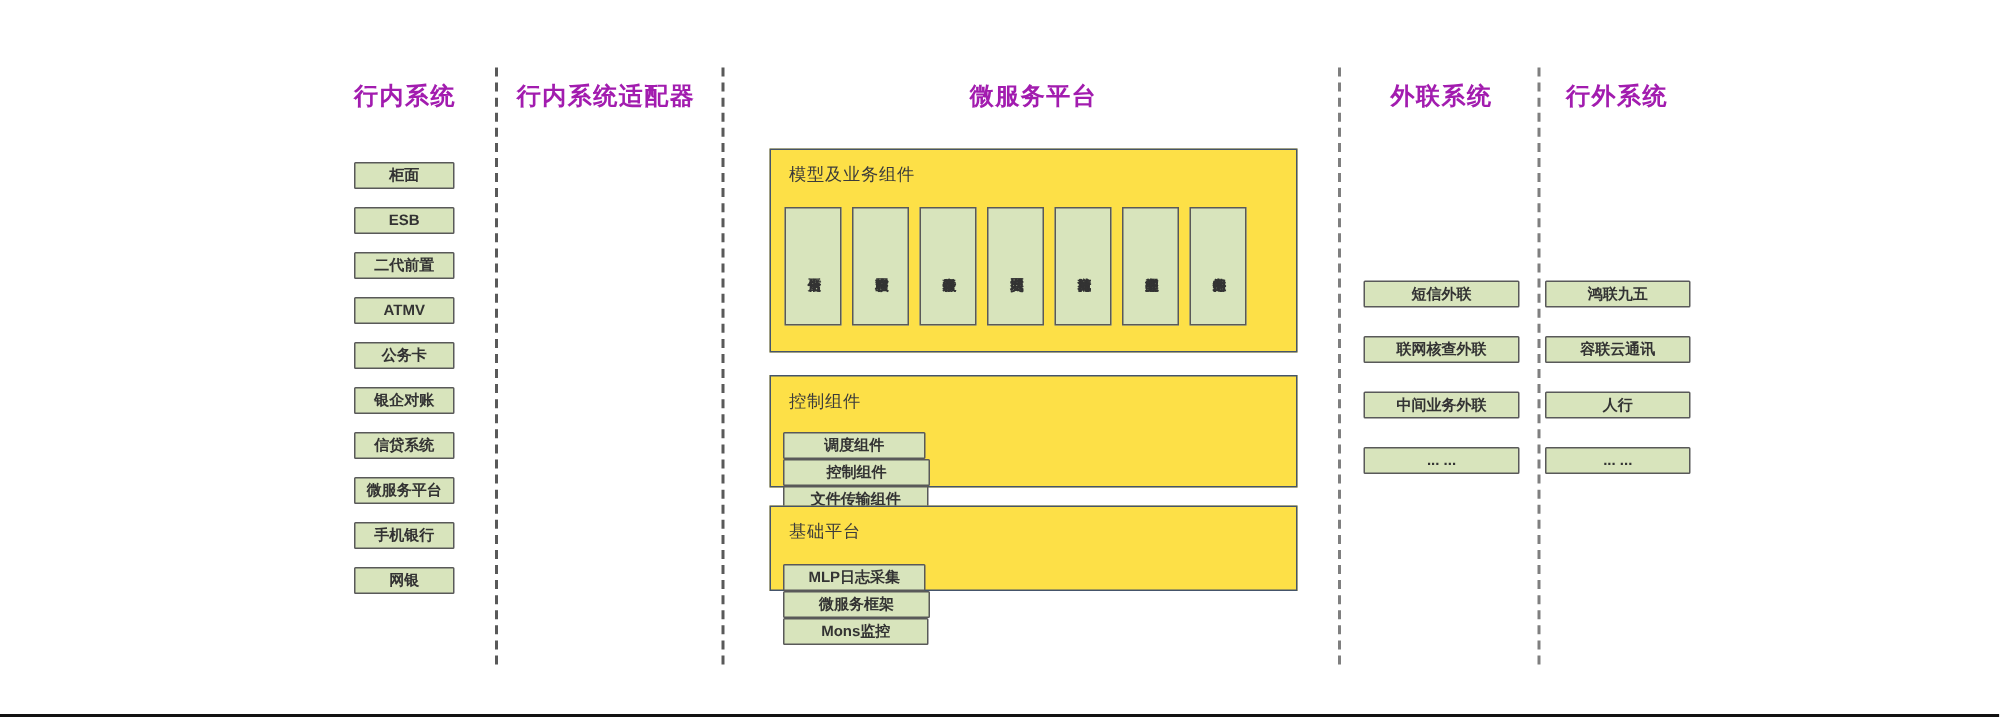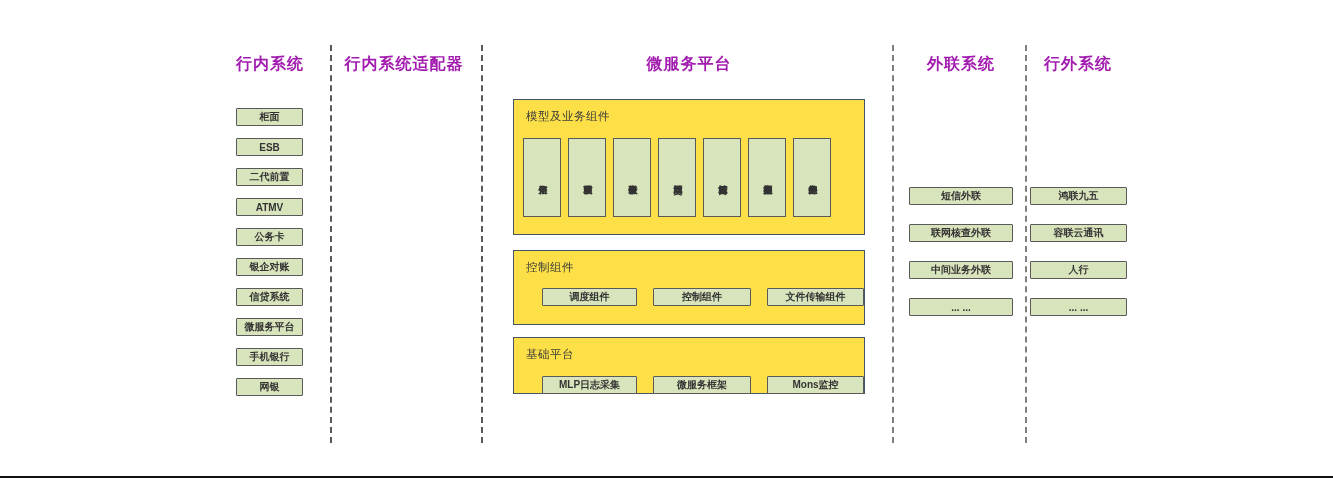--- a/index.html
+++ b/index.html
@@ -85,23 +85,23 @@
     justify-content: center;
     writing-mode: vertical-rl;
     text-orientation: upright;
     font-size: 9px;
     font-weight: bold;
     color: #333333;
     line-height: 1.1;
   }
   .hbox-row {
     position: absolute;
-    left: 28px;
+    left: 8px;
     display: flex;
-    gap: 16px;
+    flex-direction: column;
   }
   .hbox-row .gbox { height: 18px; }
   .w95 { width: 95px; }
   .w98 { width: 98px; }
   .w97 { width: 97px; }
   .bottom-rule {
     position: absolute;
     left: 0; top: 476px;
     width: 1333px; height: 2px;
     background: #111111;

